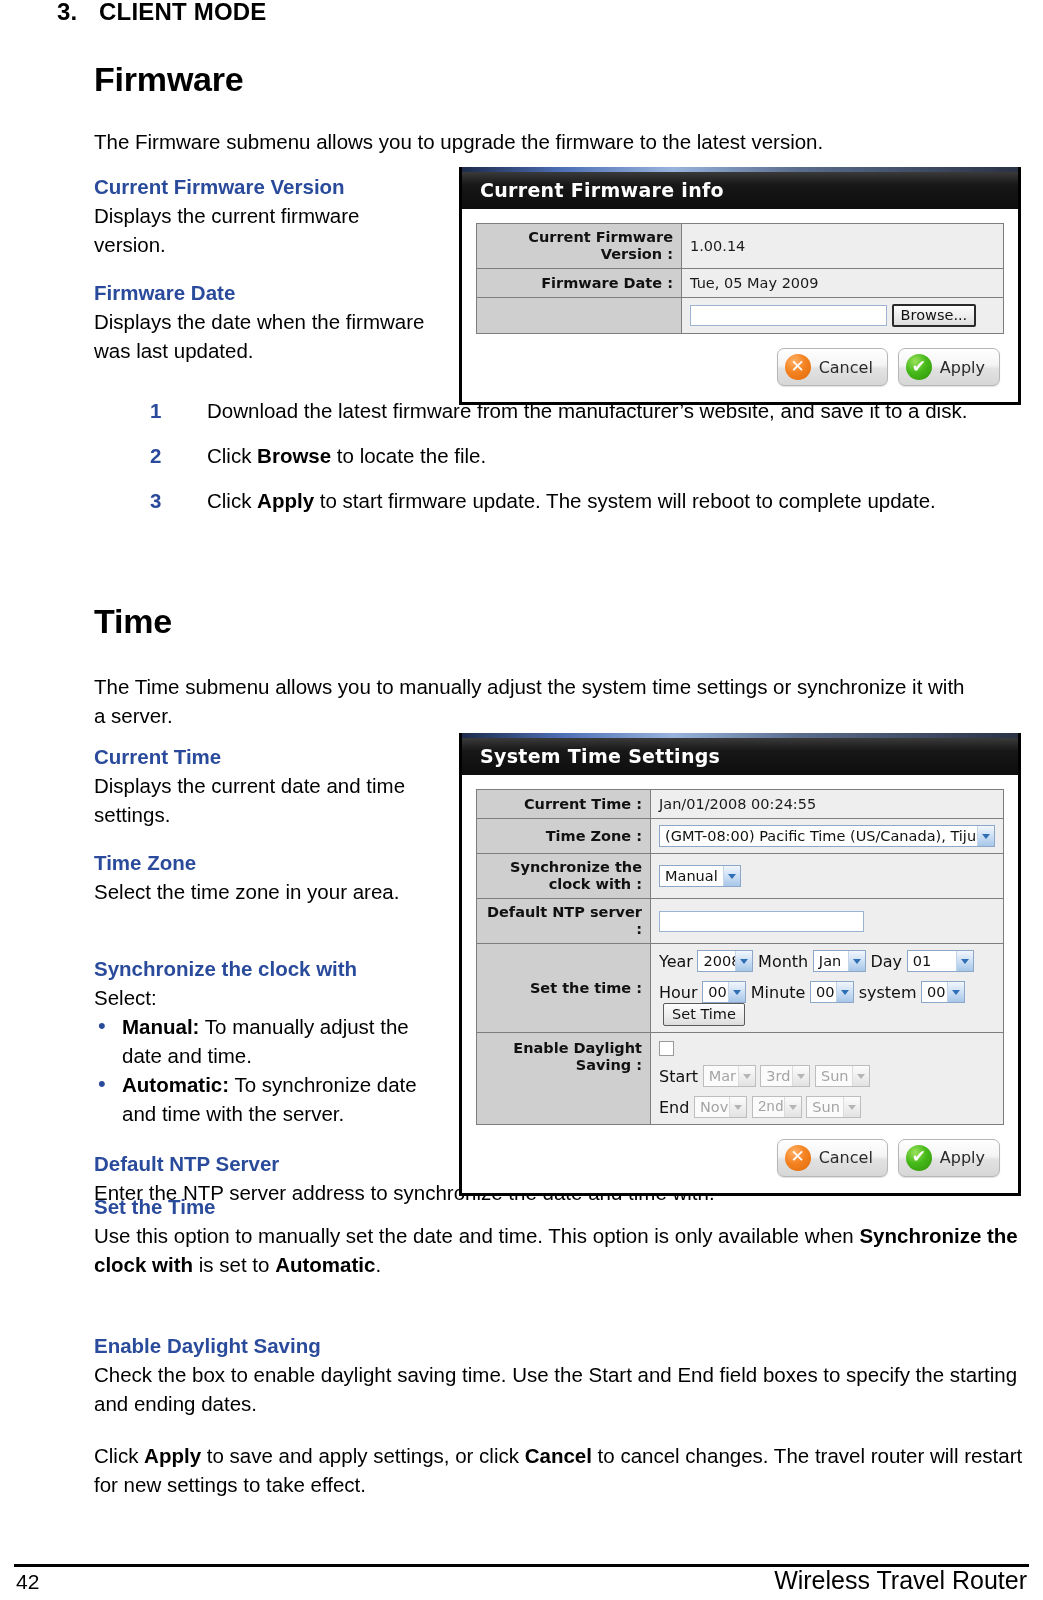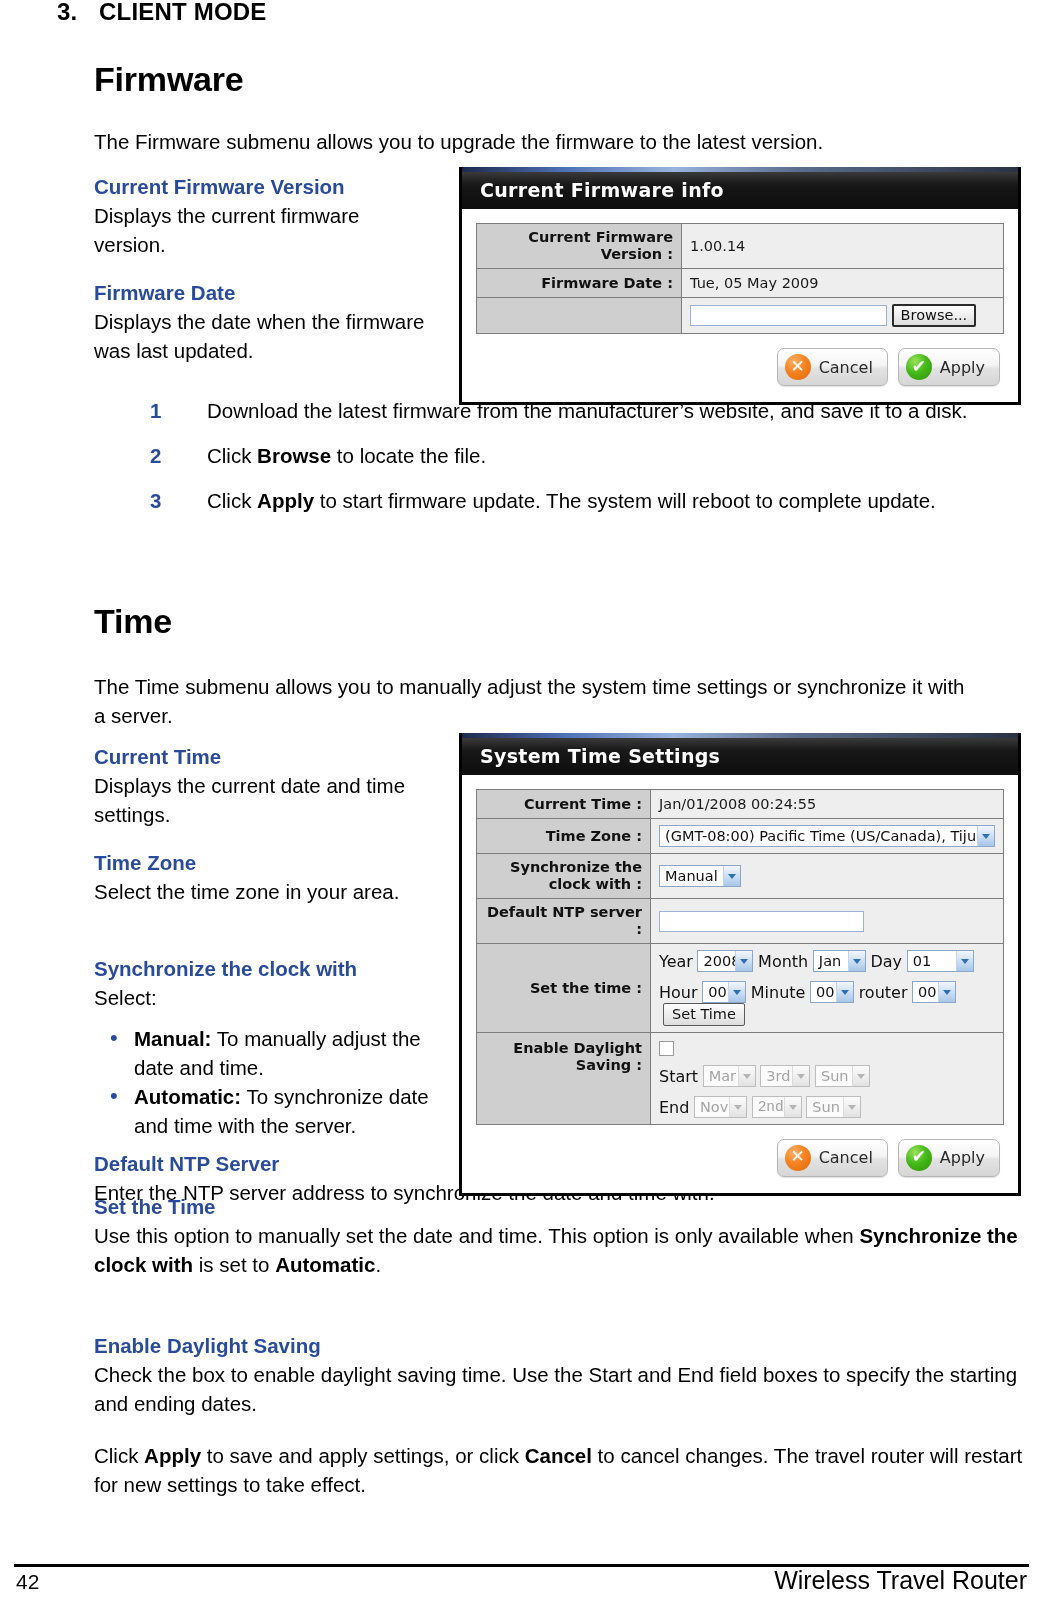--- a/index.html
+++ b/index.html
@@ -58,21 +58,21 @@
     font-size: 20.5px;
     line-height: 29px;
   }
   .step { position: relative; padding-left: 57px; margin-bottom: 16px; }
   .step .n {
     position: absolute; left: 0; top: 0;
     color: #2a4b9b; font-weight: bold;
   }
 
   
-  .bullets { margin: 12px; padding: 0; list-style: none; }
+  .bullets { margin: 0; padding: 0; list-style: none; }
   .bullets li {
     position: relative;
     padding-left: 28px;
     line-height: 29px;
   }
   .bullets li::before {
     content: "\2022";
     position: absolute; left: 4px; top: -1px;
     color: #2a4b9b;
     font-size: 22px;
@@ -404,21 +404,21 @@
               <span class="inline-lbl">Month</span>
               <span class="sel" style="width:53px;"><span>Jan</span><span class="arrow"></span></span>
               <span class="inline-lbl">Day</span>
               <span class="sel" style="width:67px;"><span>01</span><span class="arrow"></span></span>
             </div>
             <div class="row-gap">
               <span class="inline-lbl">Hour</span>
               <span class="sel" style="width:44px;"><span>00</span><span class="arrow"></span></span>
               <span class="inline-lbl">Minute</span>
               <span class="sel" style="width:44px;"><span>00</span><span class="arrow"></span></span>
-              <span class="inline-lbl">router</span>
+              <span class="inline-lbl">system</span>
               <span class="sel" style="width:44px;"><span>00</span><span class="arrow"></span></span>
               <span class="btn-gray" style="margin-left:4px;">Set Time</span>
             </div>
           </td>
         </tr>
 
         <tr>
           <td class="lbl" style="vertical-align:top; padding-top:7px;">Enable Daylight Saving :</td>
           <td class="val">
             <div>

